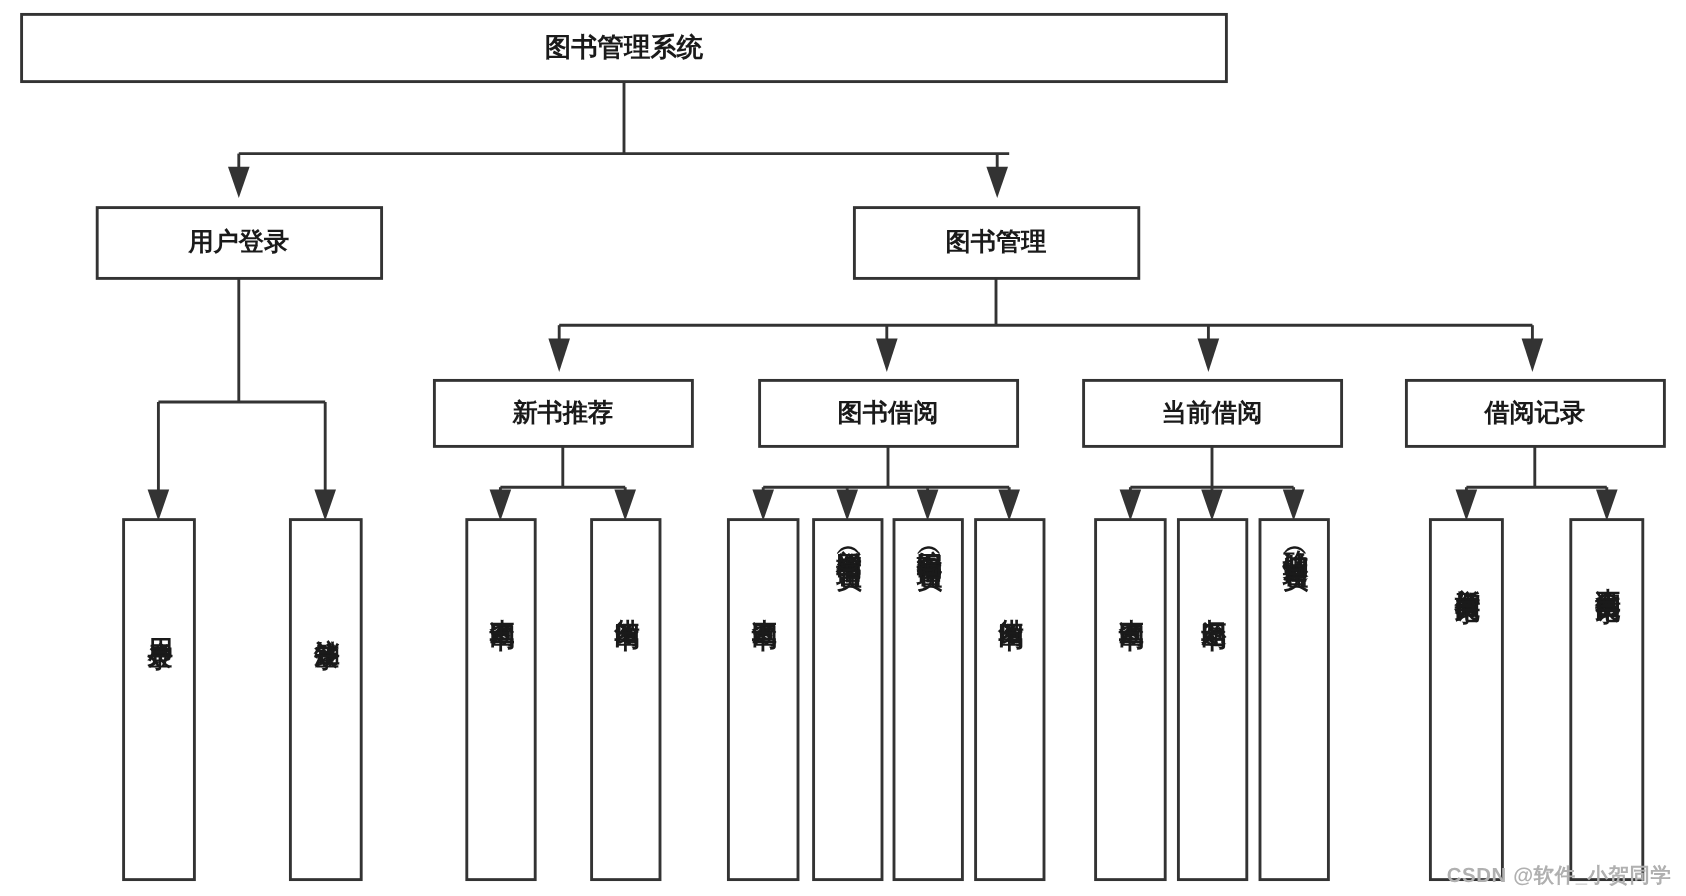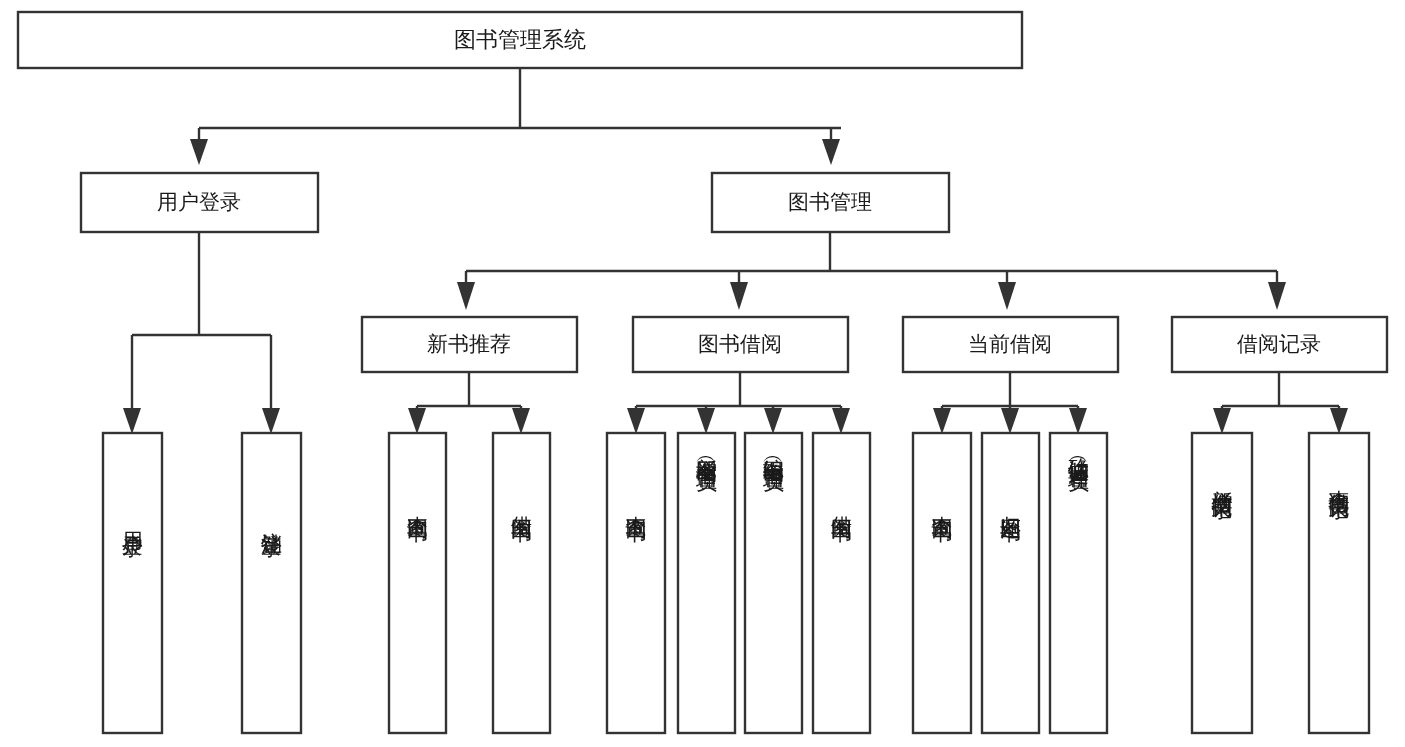--- a/index.html
+++ b/index.html
@@ -10,20 +10,21 @@
   }
   body {
     font-family: "Liberation Sans", "DejaVu Sans", sans-serif;
   }
   #diagram-root {
     position: relative;
     width: 1405px;
     height: 747px;
     background: #ffffff;
     overflow: hidden;
+    font-weight: bold;
   }
   svg.diagram-canvas {
     position: absolute;
     left: 0;
     top: 0;
     width: 1405px;
     height: 747px;
   }
   .node-box {
     fill: #ffffff;
@@ -263,14 +264,15 @@
   </div>
 
   <div class="vert-label-wrap" style="left:1192px; top:433px; width:60px; height:300px;">
     <span class="vert-label" style="margin-top:40px;">新增借阅记录</span>
   </div>
 
   <div class="vert-label-wrap" style="left:1309px; top:433px; width:60px; height:300px;">
     <span class="vert-label" style="margin-top:40px;">查询借阅记录</span>
   </div>
 
+  <div class="watermark">CSDN @软件_小贺同学</div>
 
 </div>
 
 </body></html>

